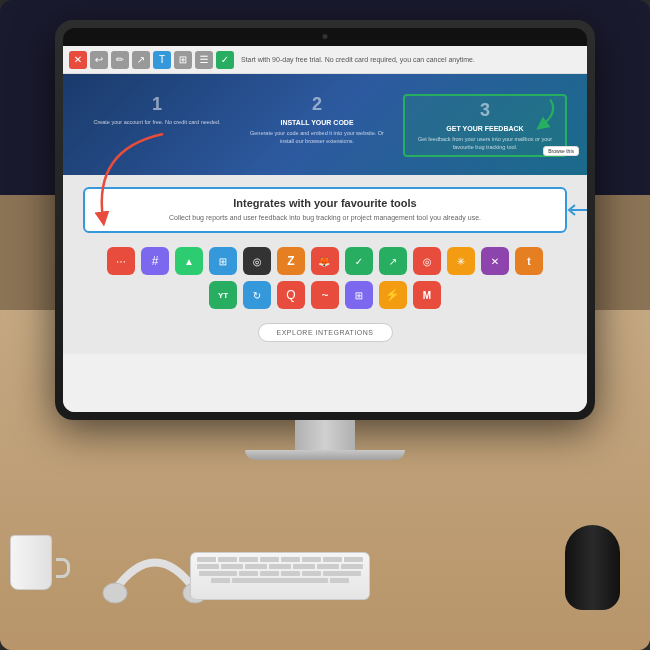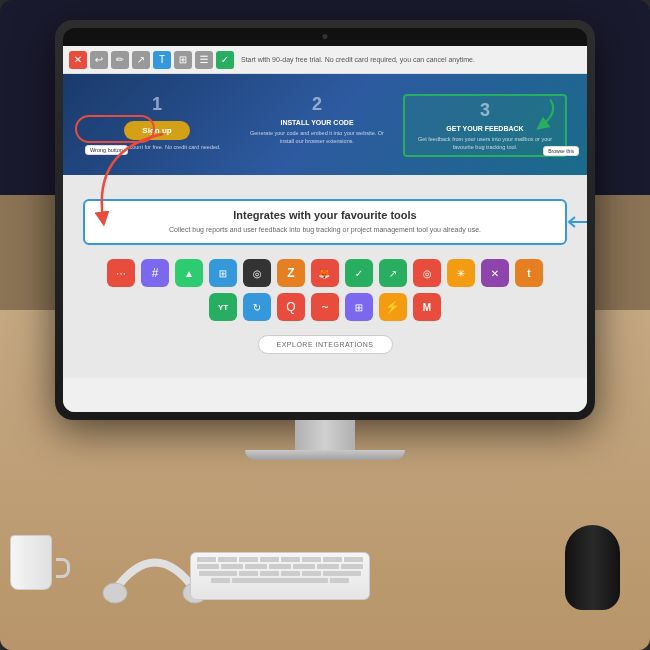--- a/index.html
+++ b/index.html
@@ -245,21 +245,21 @@
       font-size: 5px;
       color: #333;
       white-space: nowrap;
       right: 8px;
       top: 72px;
     }
 
     
     .integration-section {
       background: #e8e8e8;
-      padding: 24px 20px;
+      padding: 12px 20px;
     }
 
     .integration-box {
       border: 2px solid #3498db;
       border-radius: 6px;
       background: white;
       padding: 8px 12px;
       text-align: center;
       margin-bottom: 10px;
       position: relative;
@@ -432,25 +432,20 @@
             <span class="toolbar-text">Start with 90-day free trial. No credit card required, you can cancel anytime.</span>
           </div>
 
           <div class="website">
 
             <div class="hero-section">
               <div class="steps-row">
 
                 <div class="step">
                   <div class="step-number">1</div>
-                  <div class="step1-content">
-                    <button class="signup-btn">Sign up</button>
-                    <div class="red-circle"></div>
-                    <div class="wrong-label">Wrong button</div>
-                  </div>
                   <div class="step-desc">Create your account for free. No credit card needed.</div>
                 </div>
 
                 <div class="step">
                   <div class="step-number">2</div>
                   <div class="step-title">INSTALL YOUR CODE</div>
                   <div class="step-desc">Generate your code and embed it into your website. Or install our browser extensions.</div>
                 </div>
 
                 <div class="step step-highlight">

